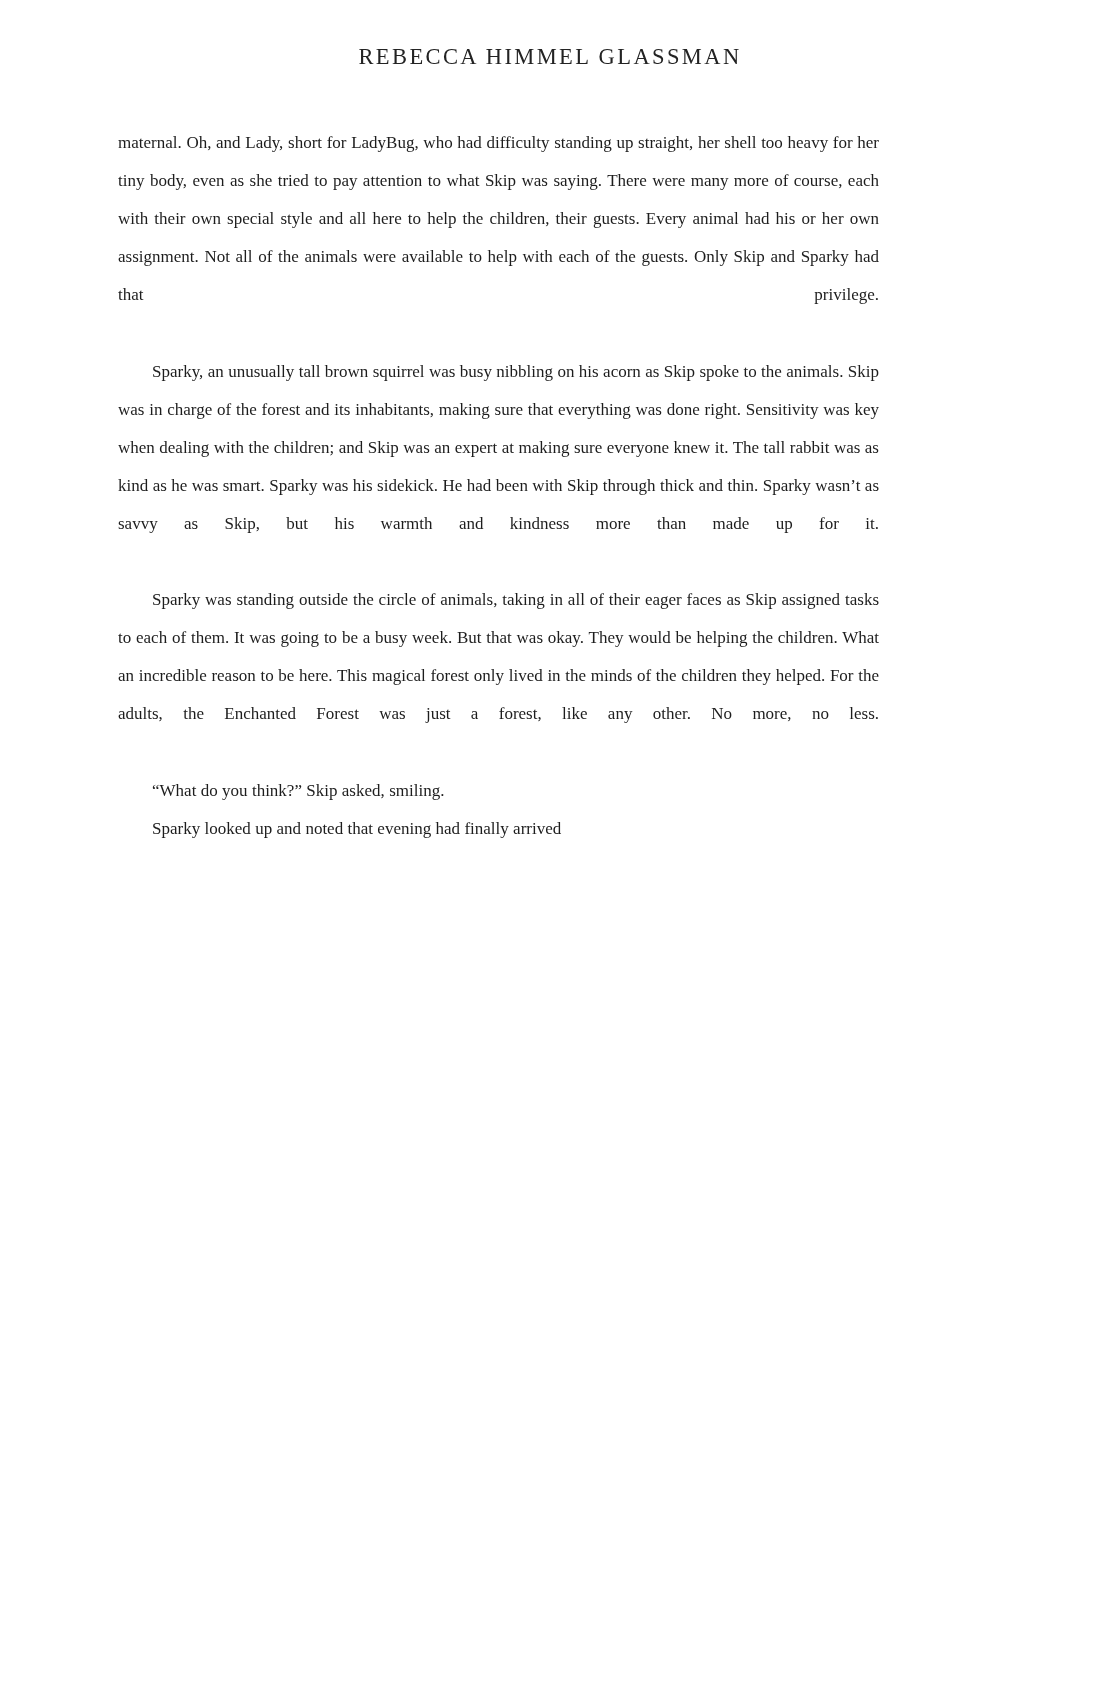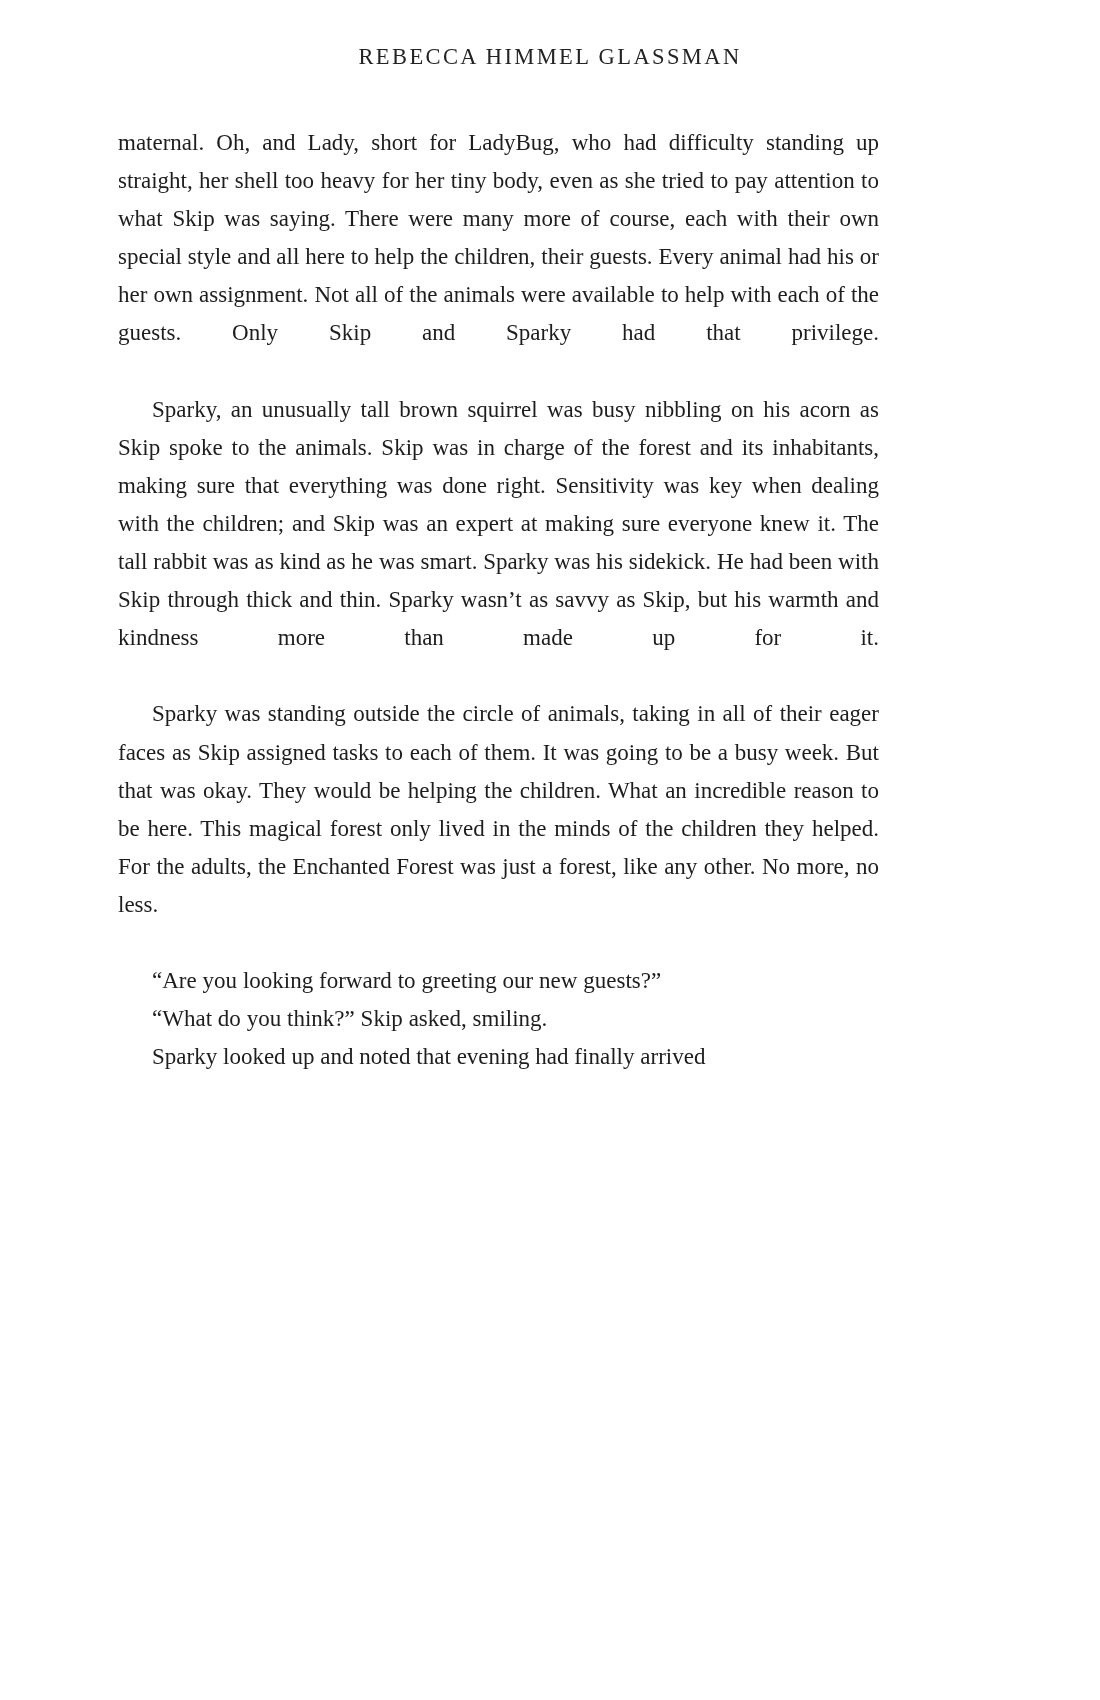--- a/index.html
+++ b/index.html
@@ -38,21 +38,21 @@
     position: absolute;
     left: 118px;
     top: 124px;
     width: 761px;
   }
 
   .para {
     margin: 0;
     text-align: justify;
     text-justify: inter-word;
-    font-size: 23px;
+    font-size: 17px;
     line-height: 38.1px;
     color: #1d1d1d;
     hyphens: manual;
     -webkit-hyphens: manual;
     word-spacing: 0.1px;
   }
   .para.indent {
     text-indent: 34px;
   }
   
@@ -89,21 +89,20 @@
 
   <div class="textblock">
 
     <p class="para">maternal. Oh, and Lady, short for LadyBug, who had difficulty standing up straight, her shell too heavy for her tiny body, even as she tried to pay attention to what Skip was saying. There were many more of course, each with their own special style and all here to help the children, their guests. Every animal had his or her own assignment. Not all of the animals were available to help with each of the guests. Only Skip and Sparky had that privilege.</p>
 
     <p class="para indent">Sparky, an unusually tall brown squirrel was busy nibbling on his acorn as Skip spoke to the animals. Skip was in charge of the forest and its inhabitants, making sure that everything was done right. Sensitivity was key when dealing with the children; and Skip was an expert at making sure everyone knew it. The tall rabbit was as kind as he was smart. Sparky was his sidekick. He had been with Skip through thick and thin. Sparky wasn’t as savvy as Skip, but his warmth and kindness more than made up for it.</p>
 
     <p class="para indent">Sparky was standing outside the circle of animals, taking in all of their eager faces as Skip assigned tasks to each of them. It was going to be a busy week. But that was okay. They would be helping the children. What an incredible reason to be here. This magical forest only lived in the minds of the children they helped. For the adults, the Enchanted Forest was just a forest, like any other. No more, no less.</p>
 
 
-    <p class="para short">“Are you looking forward to greeting our new guests?”</p>
 
     <p class="para short">“What do you think?” Skip asked, smiling.</p>
 
 
 
     <p class="para short">Sparky looked up and noted that evening had finally arrived</p>
 
   </div>
 
   <div class="folio">4</div>

